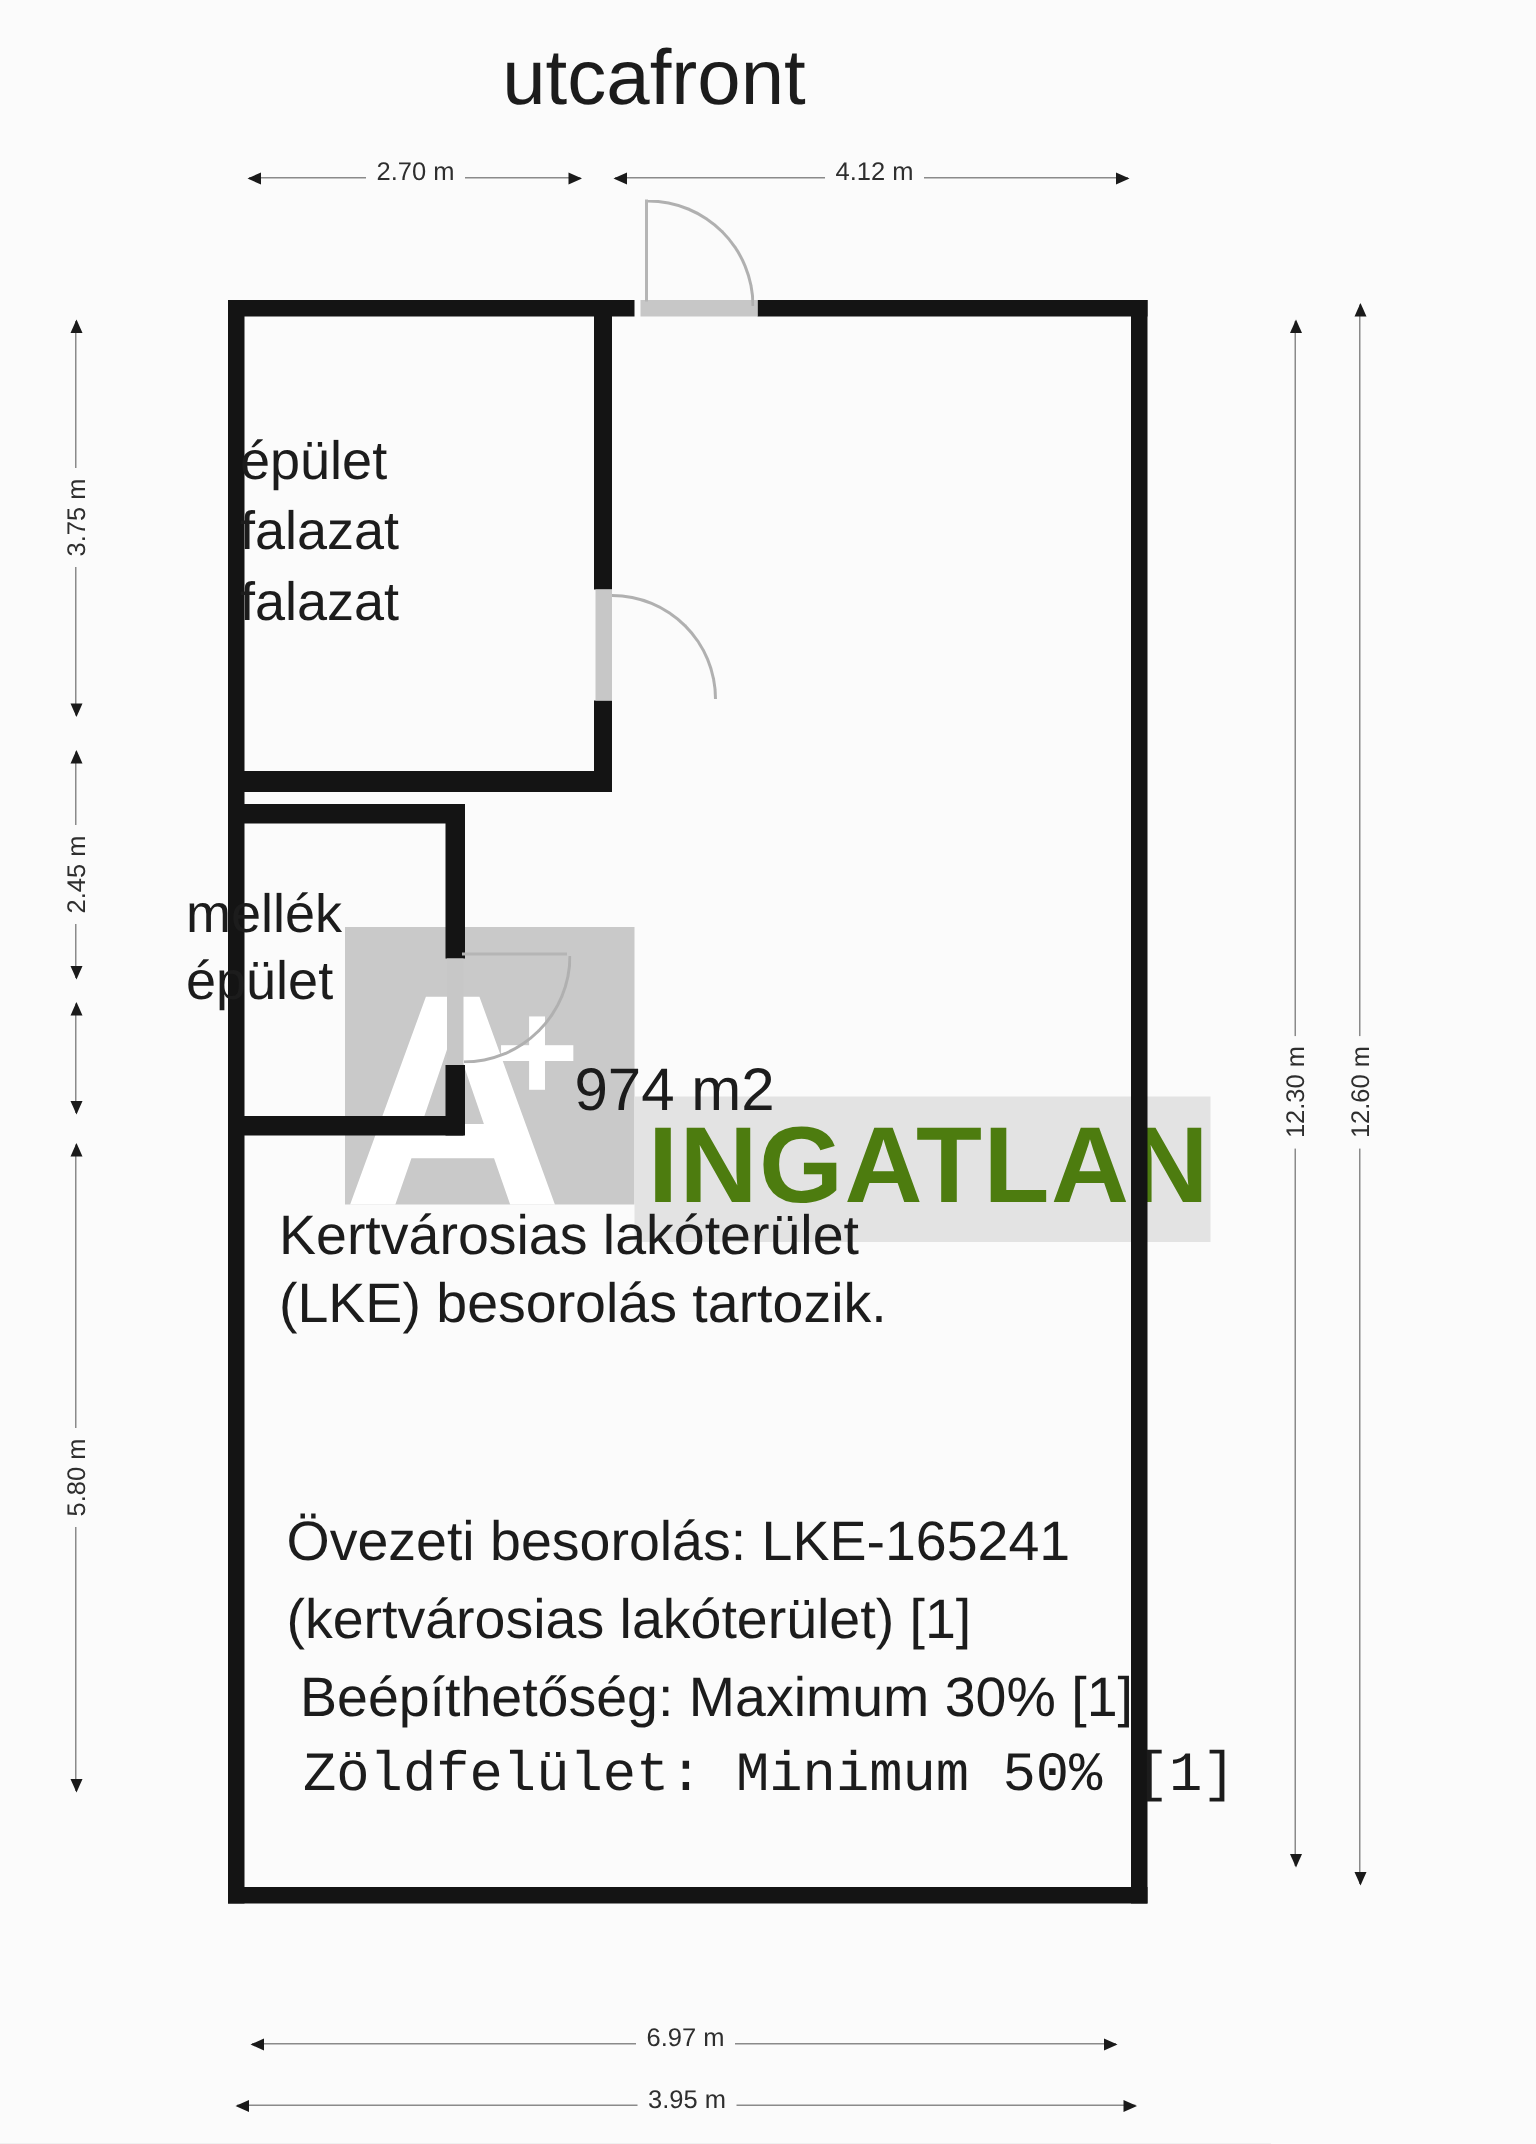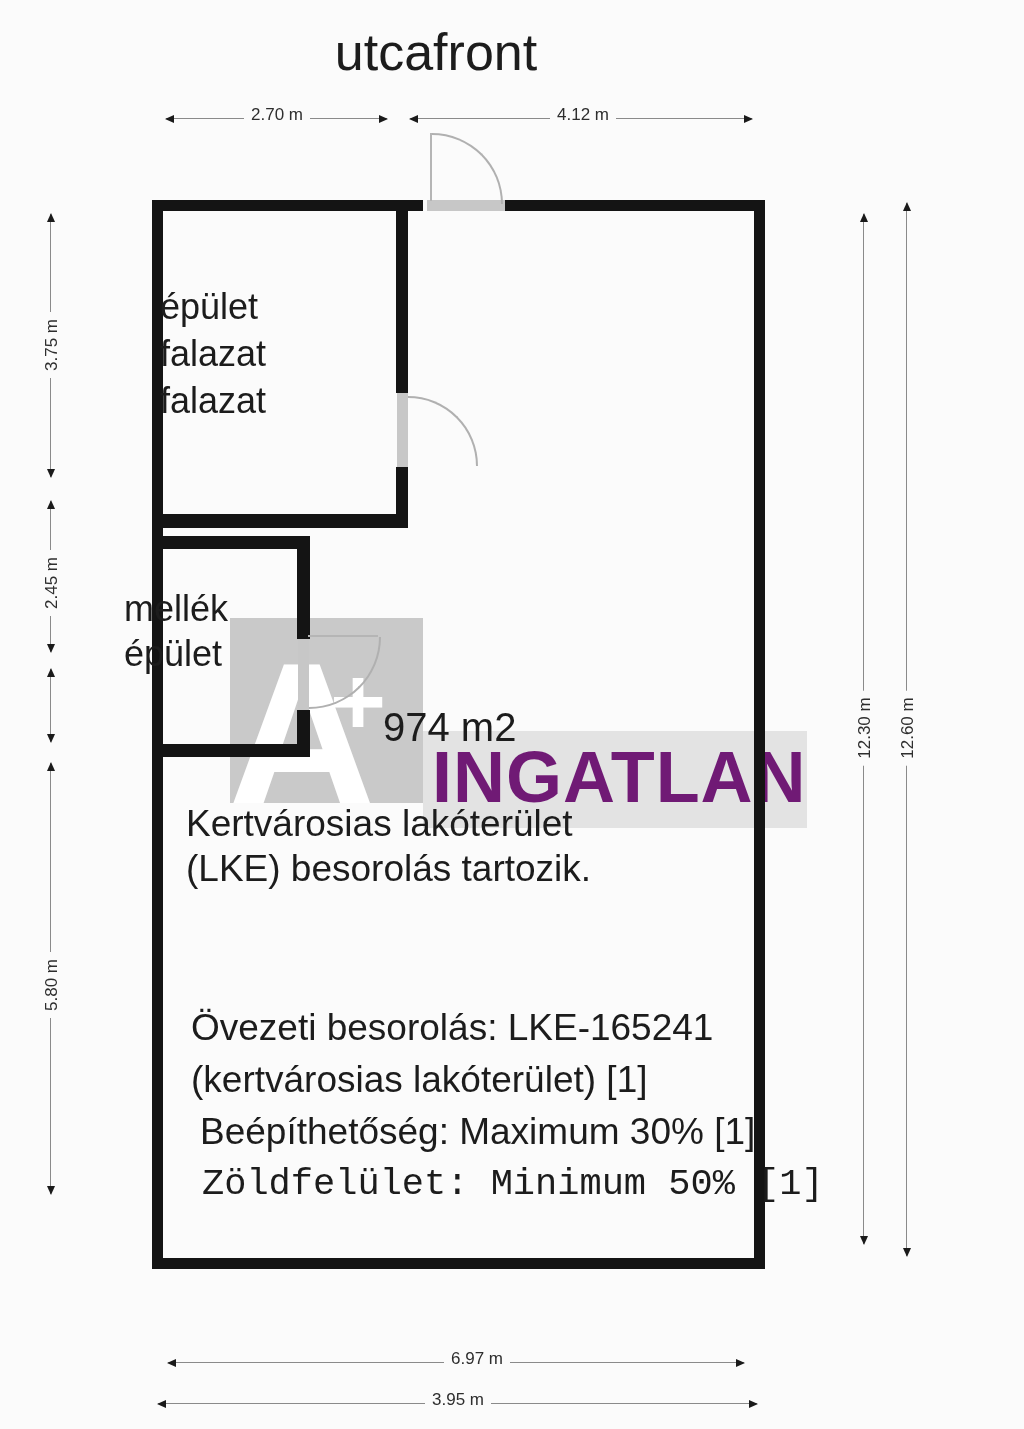--- a/index.html
+++ b/index.html
@@ -40,21 +40,21 @@
     padding:0 7px;font-size:17px;color:#2e2e2e;white-space:nowrap;line-height:17px;}
   .vlabel{left:5px;top:0;transform:translate(-50%,-50%) rotate(-90deg);}
   
   .wm-block{position:absolute;left:230px;top:618px;width:193px;height:185px;background:#c9c9c9;overflow:hidden;z-index:1;}
   .wm-a{position:absolute;left:-4px;top:14px;font-size:210px;line-height:1;font-weight:bold;color:#ffffff;}
   .wm-plus{position:absolute;left:100px;top:36px;font-size:96px;line-height:1;font-weight:bold;color:#ffffff;}
   .wm-tri{position:absolute;left:424px;top:745px;width:0;height:0;z-index:1;
     border-top:31px solid transparent;border-bottom:32px solid transparent;border-right:45px solid #969696;}
   .wm-band{position:absolute;left:423px;top:731px;width:384px;height:97px;background:#e3e3e3;z-index:1;}
   .wm-brand{position:absolute;left:432px;top:741px;font-size:72px;line-height:1;font-weight:bold;
-    color:#701a75;letter-spacing:1px;z-index:1;white-space:nowrap;}
+    color:#4d7c0f;letter-spacing:1px;z-index:1;white-space:nowrap;}
 </style>
 </head>
 <body>
 
 <div class="canvas">
 
   <div class="wm-block">
     <div class="wm-a">A</div>
     <div class="wm-plus">+</div>
   </div>
@@ -159,21 +159,21 @@
     <div class="vline"></div>
     <div class="av av-up"></div>
     <div class="av av-down"></div>
     <span class="dlabel vlabel" style="top:526px;">12.60 m</span>
   </div>
 
   <div class="hdim" style="left:167px;top:1358px;width:578px;">
     <div class="hline"></div>
     <div class="ah ah-left"></div>
     <div class="ah ah-right"></div>
-    <span class="dlabel" style="left:290px;margin-left:20px;">6.97 m</span>
+    <span class="dlabel" style="left:290px;">6.97 m</span>
   </div>
   <div class="hdim" style="left:157px;top:1399px;width:601px;">
     <div class="hline"></div>
     <div class="ah ah-left"></div>
     <div class="ah ah-right"></div>
     <span class="dlabel" style="left:301px;">3.95 m</span>
   </div>
 
 </div>
 

